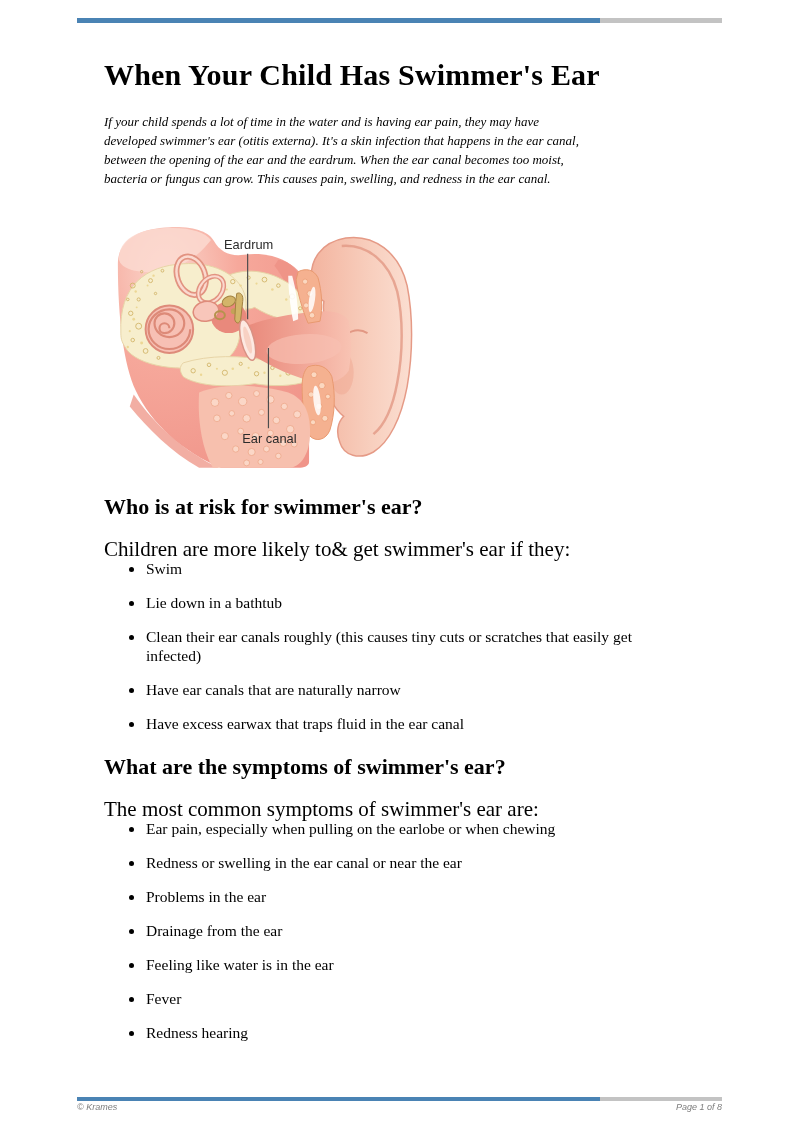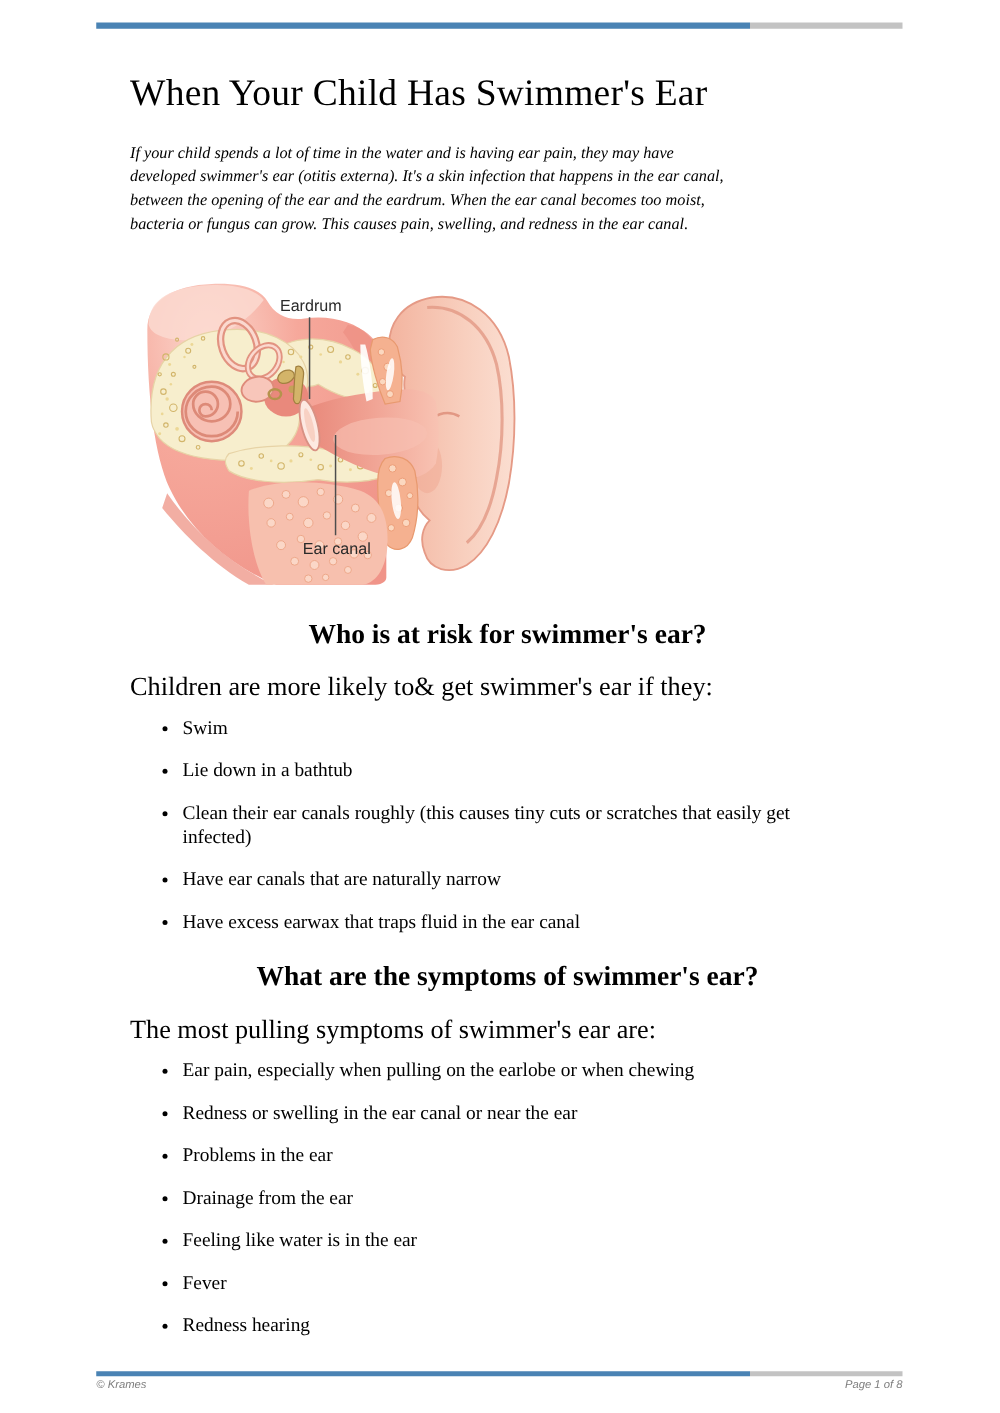--- a/index.html
+++ b/index.html
@@ -12,36 +12,36 @@
   .accent-bar { position: absolute; left: 77px; width: 645px; display: flex; }
   .accent-bar.top { top: 18px; height: 5px; }
   .accent-bar.bottom { top: 1097px; height: 4px; }
   .accent-bar .blue { width: 523px; height: 100%; }
   .accent-bar .gray { flex: 1; height: 100%; }
 
   .content { position: absolute; left: 104px; top: 0; width: 604px; }
 
   h1.doc-title {
     margin: 57px 0 0 0; font-size: 30px; line-height: 36px;
-    font-weight: normal; letter-spacing: 0.2px;
+    font-weight: bold; letter-spacing: 0.2px;
   }
   .para {
     margin: 19px 0 0 0; font-size: 13px; line-height: 19px;
     white-space: pre-line;
     font-style: italic;
   }
   .figure-wrap { margin: 35px 0 0 0; width: 317px; height: 246px; position: relative; }
   .figure-wrap svg { display: block; }
 
   h2.section-heading {
-    margin: 24px 0 0 0; font-size: 22px; line-height: 27px; font-weight: bold; text-align: center;
+    margin: 24px 0 0 0; font-size: 22px; line-height: 27px; font-weight: bold;
   }
   h2.section-heading.second { margin-top: 20px; }
   .lead { margin: 20px 0 0 0; font-size: 21px; line-height: 19px; }
-  ul.bullet-list { margin: 14px 0 0 0; padding: 0 0 0 41px; list-style: disc outside; }
+  ul.bullet-list { margin: 0 0 0 0; padding: 0 0 0 41px; list-style: disc outside; }
   ul.bullet-list li {
     font-size: 15.5px; line-height: 19px; margin: 0 0 15px 0;
     white-space: pre-line; padding-left: 1px;
   }
   .footer-row {
     position: absolute; left: 77px; top: 1102px; width: 645px;
     display: flex; justify-content: space-between;
     font-family: "Liberation Sans", sans-serif; font-style: italic;
     font-size: 9px; line-height: 11px; color: #7d7d7d; align-items: flex-end;
   }
@@ -249,21 +249,21 @@
   <ul class="bullet-list">
     <li>Swim</li>
     <li>Lie down in a bathtub</li>
     <li>Clean their ear canals roughly (this causes tiny cuts or scratches that easily get
 infected)</li>
     <li>Have ear canals that are naturally narrow</li>
     <li>Have excess earwax that traps fluid in the ear canal</li>
   </ul>
 
   <h2 class="section-heading second">What are the symptoms of swimmer's ear?</h2>
-  <p class="lead">The most pulling symptoms of swimmer's ear are:</p>
+  <p class="lead">The most common symptoms of swimmer's ear are:</p>
   <ul class="bullet-list">
     <li>Ear pain, especially when pulling on the earlobe or when chewing</li>
     <li>Redness or swelling in the ear canal or near the ear</li>
     <li>Problems in the ear</li>
     <li>Drainage from the ear</li>
     <li>Feeling like water is in the ear</li>
     <li>Fever</li>
     <li>Redness hearing</li>
   </ul>
 </div>

